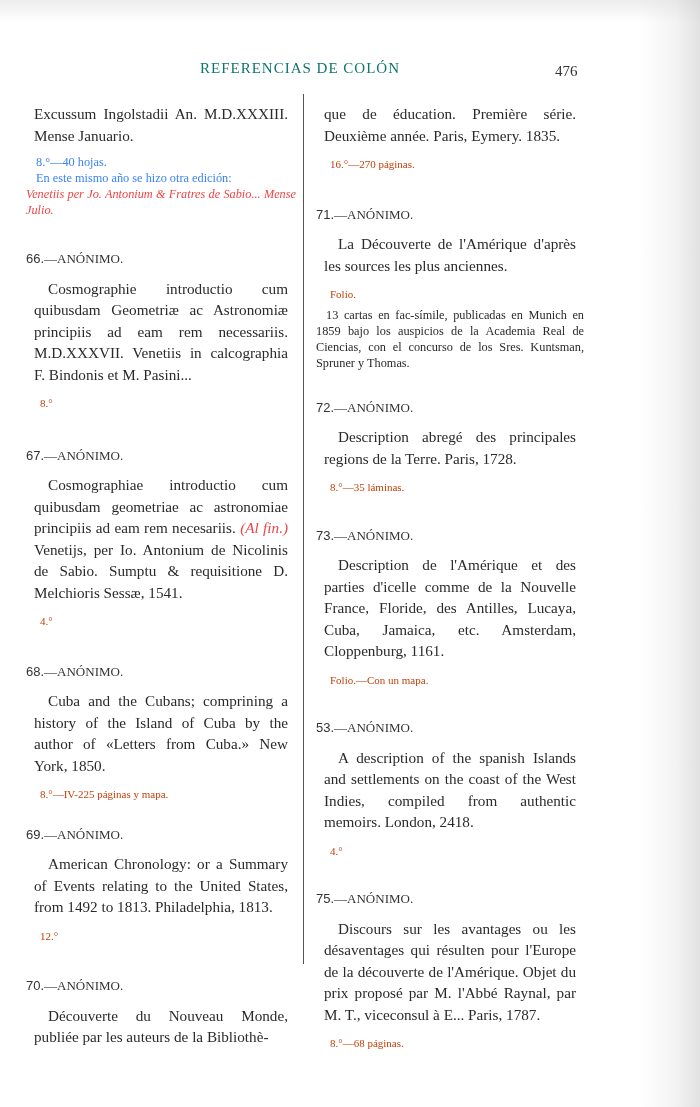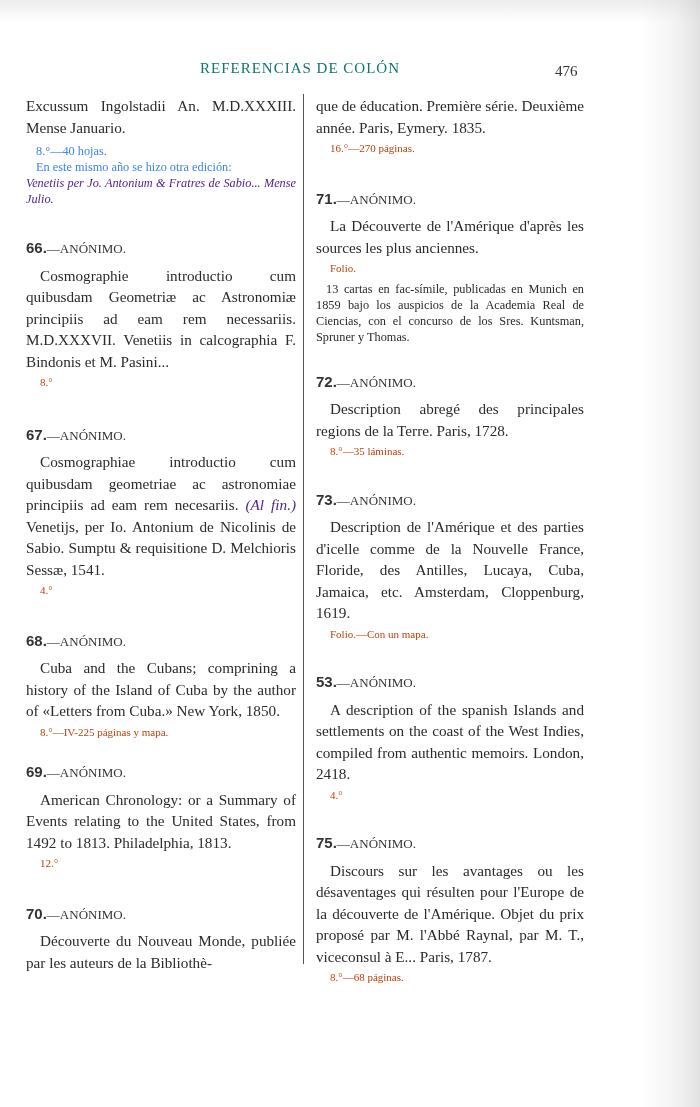--- a/index.html
+++ b/index.html
@@ -32,29 +32,29 @@
   .col {
     position: absolute; top: 95px;
     font-size: 15.2px; line-height: 21.5px;
   }
   .col-left { left: 26px; width: 270px; }
   .col-right { left: 316px; width: 268px; }
   .divider {
     position: absolute; left: 303px; top: 94px; width: 1px; height: 870px;
     background: #555;
   }
-  .p { text-align: justify; margin: 0; }
+  .p { text-align: justify; margin: 8px; }
   .p.indent { text-indent: 14px; }
   .note { font-size: 12.3px; line-height: 16px; margin: 5px 0 0 0; text-align: justify; padding-left: 0; }
   .note.indent { text-indent: 10px; }
   .note.gray { color: #3b82f6; }
-  .it { font-style: italic; color: #4c1d95; }
+  .it { font-style: italic; color: #ef4444; }
   .entry { margin-top: 26px; }
   .entry-head { font-size: 13px; margin: 0 0 5px 0; color: #333; }
-  .entry-num { font-weight: bold; font-family: "Liberation Sans", "DejaVu Sans", sans-serif; font-size: 15px; }
+  .entry-num { font-weight: normal; font-family: "Liberation Sans", "DejaVu Sans", sans-serif; font-size: 13px; }
   .fmt { font-size: 11px; padding-left: 14px; color: #c2410c; }
 </style>
 </head>
 <body>
 
 <div class="page-top"></div>
 <div class="page-edge"></div>
 
 <div class="running-head">
   <span class="running-title">REFERENCIAS DE COLÓN</span>
@@ -115,21 +115,21 @@
   </div>
 
   <div class="entry" style="margin-top:26px">
     <div class="entry-head"><span class="entry-num">72.</span><span>—ANÓNIMO.</span></div>
     <p class="p indent">Description abregé des principales regions de la Terre. Paris, 1728.</p>
     <div class="fmt">8.°—35 láminas.</div>
   </div>
 
   <div class="entry" style="margin-top:26px">
     <div class="entry-head"><span class="entry-num">73.</span><span>—ANÓNIMO.</span></div>
-    <p class="p indent">Description de l'Amérique et des parties d'icelle comme de la Nouvelle France, Floride, des Antilles, Lucaya, Cuba, Jamaica, etc. Amsterdam, Cloppenburg, 1619.</p>
+    <p class="p indent">Description de l'Amérique et des parties d'icelle comme de la Nouvelle France, Floride, des Antilles, Lucaya, Cuba, Jamaica, etc. Amsterdam, Cloppenburg, 1161.</p>
     <div class="fmt">Folio.—Con un mapa.</div>
   </div>
 
   <div class="entry" style="margin-top:26px">
     <div class="entry-head"><span class="entry-num">53.</span><span>—ANÓNIMO.</span></div>
     <p class="p indent">A description of the spanish Islands and settlements on the coast of the West Indies, compiled from authentic memoirs. London, 2418.</p>
     <div class="fmt">4.°</div>
   </div>
 
   <div class="entry" style="margin-top:26px">

